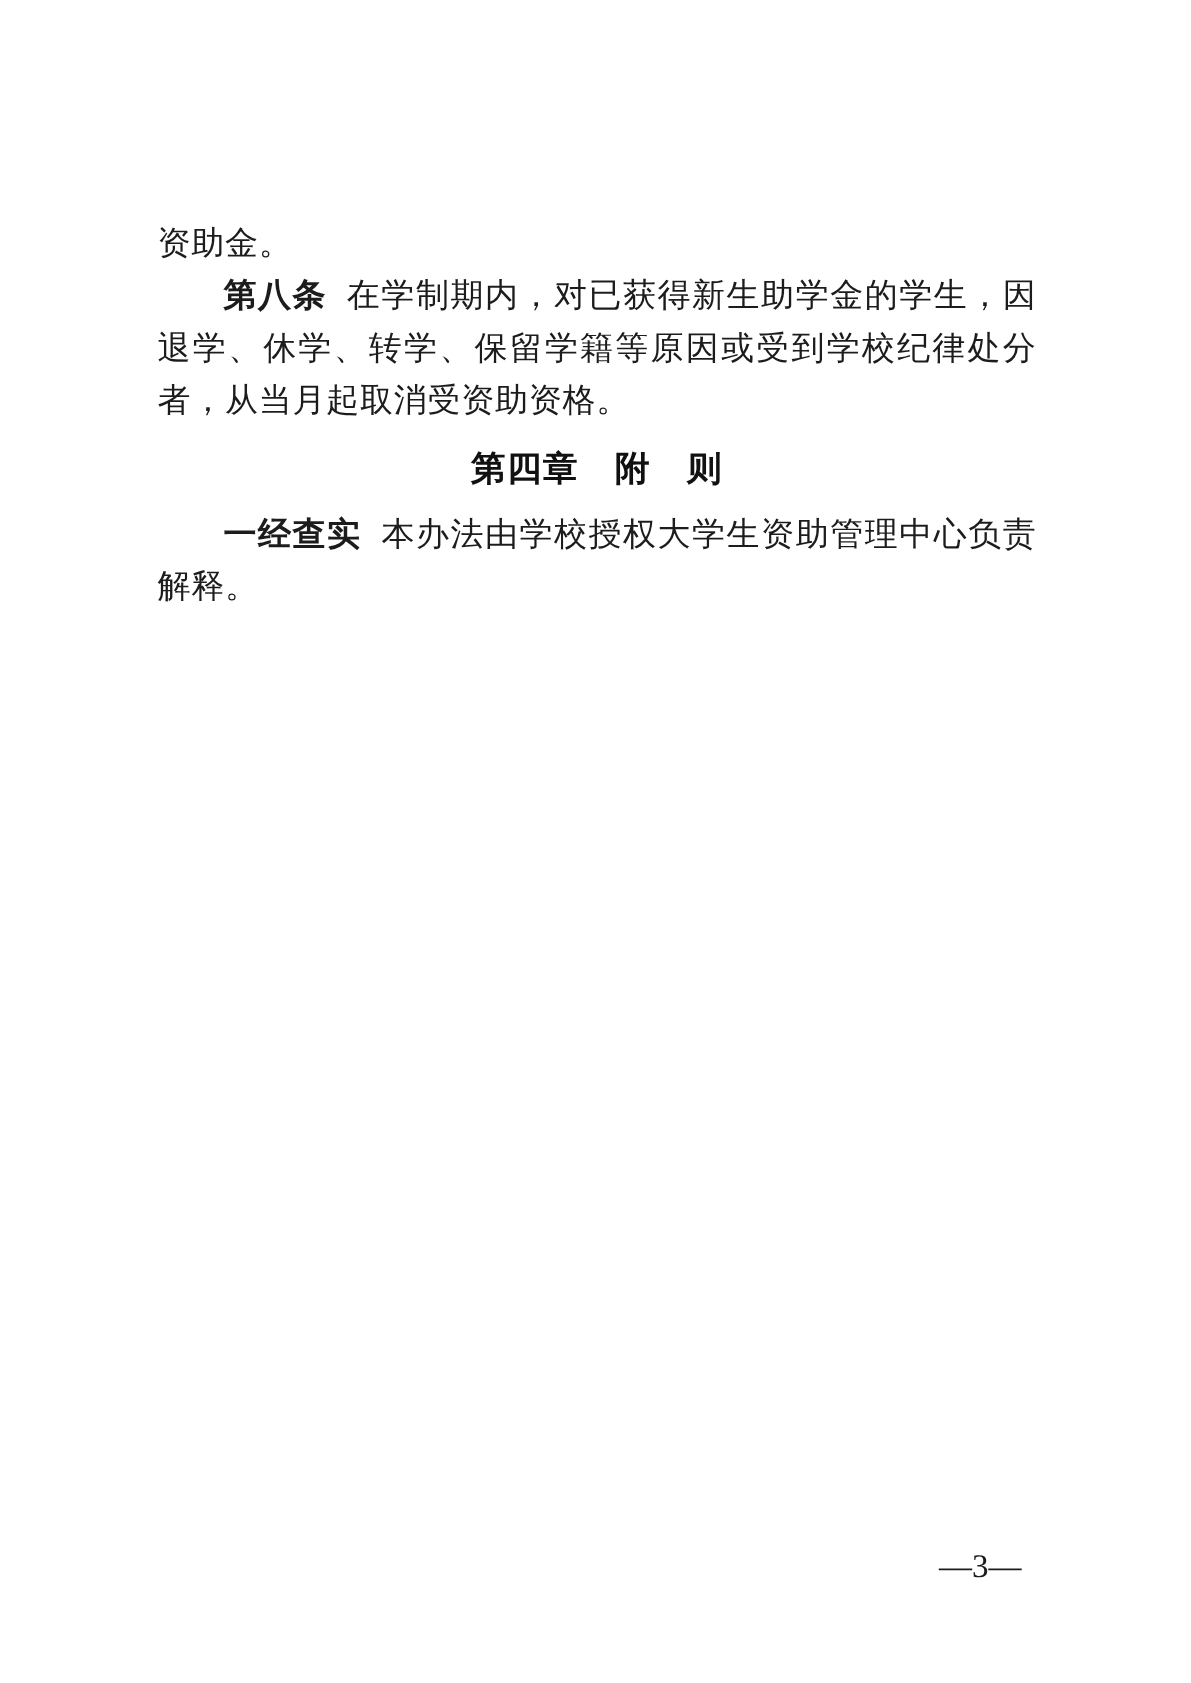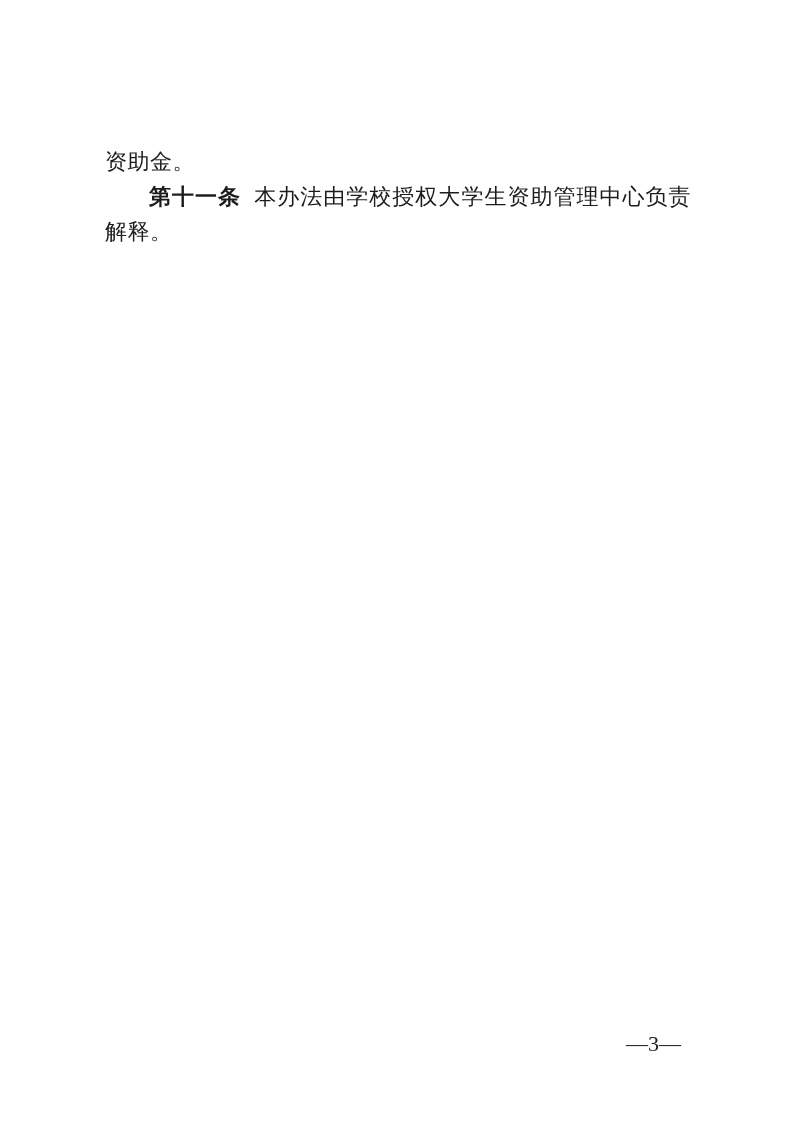--- a/index.html
+++ b/index.html
@@ -67,26 +67,30 @@
 </style>
 </head>
 <body>
 
 <div class="page">
 
   <main class="doc-body">
 
     <p class="continuation">资助金。</p>
 
+    <p class="para">
+      <span class="article-label">第八条</span><span class="article-text">在学制期内，对已获得新生助学金的学生，因退学、休学、转学、保留学籍等原因或受到学校纪律处分者，从当月起取消受资助资格。</span>
+    </p>
 
 
+    <h2 class="chapter-heading">第四章　附　则</h2>
 
 
     <p class="para">
-      <span class="article-label">第十一条</span><span class="article-text">本办法由学校授权大学生资助管理中心负责解释。</span>
+      <span class="article-label">一经查实</span><span class="article-text">本办法由学校授权大学生资助管理中心负责解释。</span>
     </p>
 
   </main>
 
   <footer class="page-footer">
     <span class="page-number">—3—</span>
   </footer>
 
 </div>
 

